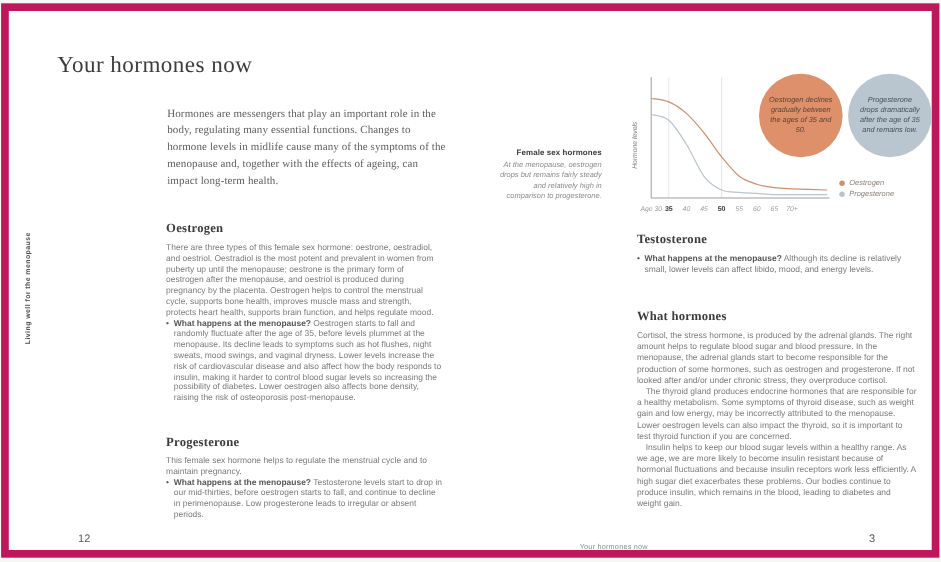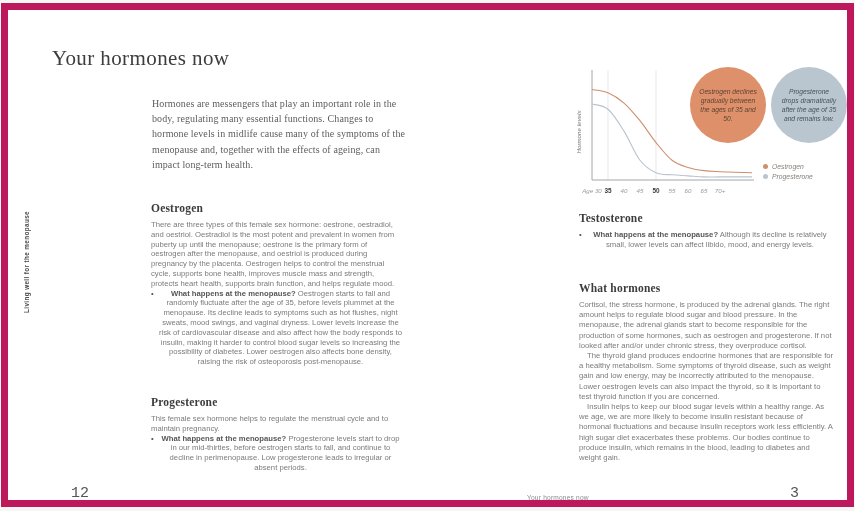--- a/index.html
+++ b/index.html
@@ -34,26 +34,26 @@
     color:#5d5d5d;letter-spacing:.1px;
   }
   .section{position:absolute;width:252px;}
   .section h2{
     margin:0 0 6px 0;font-family:"Liberation Serif",serif;font-weight:600;
     font-size:11.5px;letter-spacing:.2px;color:#3c3c3c;
   }
   .body-text{font-size:7.7px;line-height:9.8px;color:#7b7b7b;}
   .body-text p{margin:0;}
   .body-text p.indent{text-indent:8px;}
-  .bullet{position:relative;padding-left:7px;margin:0;text-align:center;}
+  .bullet{position:relative;padding-left:7px;margin:0;}
   .bullet::before{content:"\2022";position:absolute;left:0;color:#555;}
   .bullet b{color:#565656;}
   .pagenum{
-    position:absolute;font-family:Liberation Mono, monospace;
-    font-size:15px;color:#555;
+    position:absolute;font-family:Liberation Sans, sans-serif;
+    font-size:10px;color:#555;
   }
   .footer-title{
     position:absolute;left:92px;top:484px;font-size:6.6px;color:#8c8c8c;letter-spacing:.2px;
   }
 
   
   .chart{position:absolute;left:135px;top:58px;width:240px;height:132px;}
   .chart svg{position:absolute;left:16px;top:0;overflow:visible;}
   .axis{stroke:#9c9c9c;stroke-width:.9;}
   .grid{stroke:#dedede;stroke-width:.7;}
@@ -103,21 +103,21 @@
       <div class="body-text">
         <p>There are three types of this female sex hormone: oestrone, oestradiol, and oestriol. Oestradiol is the most potent and prevalent in women from puberty up until the menopause; oestrone is the primary form of oestrogen after the menopause, and oestriol is produced during pregnancy by the placenta. Oestrogen helps to control the menstrual cycle, supports bone health, improves muscle mass and strength, protects heart health, supports brain function, and helps regulate mood.</p>
         <p class="bullet"><b>What happens at the menopause?</b> <span>Oestrogen starts to fall and randomly fluctuate after the age of 35, before levels plummet at the menopause. Its decline leads to symptoms such as hot flushes, night sweats, mood swings, and vaginal dryness. Lower levels increase the risk of cardiovascular disease and also affect how the body responds to insulin, making it harder to control blood sugar levels so increasing the possibility of diabetes. Lower oestrogen also affects bone density, raising the risk of osteoporosis post-menopause.</span></p>
       </div>
     </div>
 
     <div class="section" style="left:143px;top:386px">
       <h2>Progesterone</h2>
       <div class="body-text">
         <p>This female sex hormone helps to regulate the menstrual cycle and to maintain pregnancy.</p>
-        <p class="bullet"><b>What happens at the menopause?</b> <span>Progesterone levels start to drop in our mid-thirties, before oestrogen starts to fall, and continue to decline in perimenopause. Low progesterone leads to irregular or absent periods.</span></p>
+        <p class="bullet"><b>What happens at the menopause?</b> <span>Testosterone levels start to drop in our mid-thirties, before oestrogen starts to fall, and continue to decline in perimenopause. Low progesterone leads to irregular or absent periods.</span></p>
       </div>
     </div>
 
     <div class="pagenum" style="left:63px;top:475px">12</div>
   </div>
 
   <div class="page page-right">
 
     <div class="chart">
       <div class="ylabel">Hormone levels</div>
@@ -135,20 +135,24 @@
           <span class="tick" style="left: 38px;">40</span>
           <span class="tick" style="left: 54px;">45</span>
           <span class="tick em" style="left: 70px;">50</span>
           <span class="tick" style="left: 86px;">55</span>
           <span class="tick" style="left: 102px;">60</span>
           <span class="tick" style="left: 118px;">65</span>
           <span class="tick" style="left: 134px;">70+</span>
         </div>
     </div>
 
+    <div class="chart-caption">
+      <h3>Female sex hormones</h3>
+      <p>At the menopause, oestrogen drops but remains fairly steady and relatively high in comparison to progesterone.</p>
+    </div>
 
     <div class="circle circle-1" style="background: rgb(221, 144, 106); color: rgb(92, 68, 52);">
         <span>Oestrogen declines gradually between the ages of 35 and 50.</span>
       </div>
     <div class="circle circle-2" style="background: rgb(185, 198, 207); color: rgb(70, 82, 90);">
         <span>Progesterone drops dramatically after the age of 35 and remains low.</span>
       </div>
 
     <div class="legend">
         <div class="legrow">

